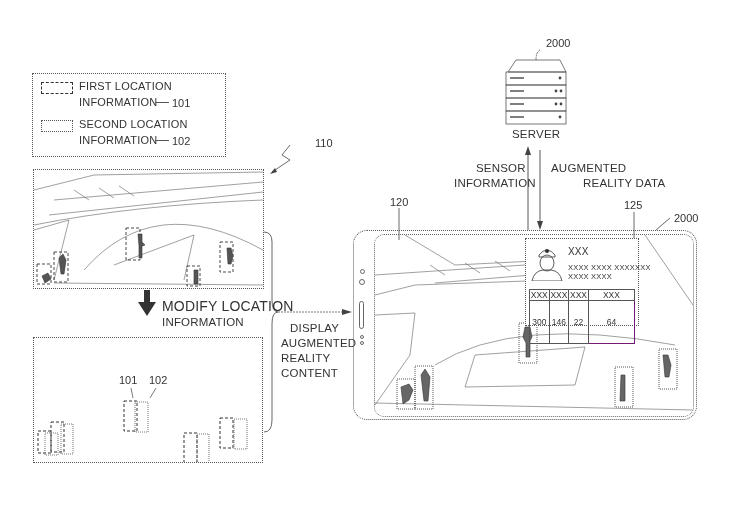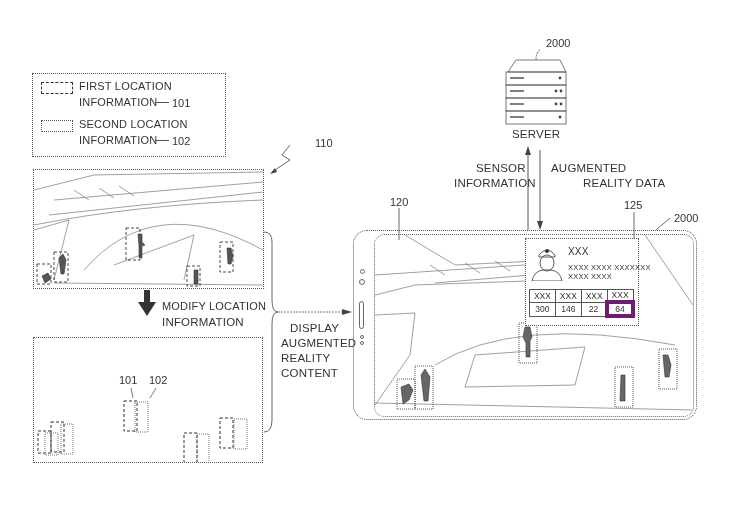--- a/index.html
+++ b/index.html
@@ -82,21 +82,21 @@
     <g fill="#555" stroke="#333" stroke-width="0.6">
       <path d="M104,64 l4,0 l0,8 l3,3 l-3,1 l0,12 l-3,0 l0,-12 z"></path>
       <path d="M25,88 l4,-4 l3,6 l-2,14 l-3,0 z"></path>
       <path d="M8,106 l6,-3 l3,6 l-6,4 z"></path>
       <path d="M160,100 l4,0 l0,14 l-4,0 z"></path>
       <path d="M193,78 l4,0 l2,8 l-2,8 l-3,0 z"></path>
     </g>
   </svg>
 </div>
 
-<div class="abs txt" style="left:162px; top:300px; font-size:11px;">MODIFY LOCATION</div>
+<div class="abs txt" style="left:162px; top:300px; font-size:14px;">MODIFY LOCATION</div>
 <div class="abs txt" style="left:162px; top:316px; font-size:11.5px;">INFORMATION</div>
 
 <div class="abs box" style="left:33px; top:337px; width:228px; height:124px;">
   <div class="abs ref" style="left:85px; top:36px;">101</div>
   <div class="abs ref" style="left:115px; top:36px;">102</div>
   <svg width="228" height="124">
     <line x1="97" y1="50" x2="99" y2="60" stroke="#444" stroke-width="0.7"></line>
     <line x1="122" y1="50" x2="116" y2="60" stroke="#444" stroke-width="0.7"></line>
     <g fill="none" stroke="#333" stroke-width="1" stroke-dasharray="3,2">
       <rect x="90" y="63" width="13" height="30"></rect>
@@ -202,21 +202,21 @@
             <tr>
           <td style="border:1px solid #555; padding:0;">XXX</td>
           <td style="border:1px solid #555; padding:0;">XXX</td>
           <td style="border:1px solid #555; padding:0;">XXX</td>
           <td style="border:1px solid #555; padding:0;">XXX</td>
         </tr>
         <tr>
           <td style="border:1px solid #555; padding:0;">300</td>
           <td style="border:1px solid #555; padding:0;">146</td>
           <td style="border:1px solid #555; padding:0;">22</td>
-          <td style="border:4px solid #701a75; padding:0;">64</td>
+          <td style="border:1px solid #701a75; padding:16px;">64</td>
         </tr>
       </tbody>
         </table>
     </div>
   </div>
 
   <div class="abs" style="left:6px; top:38px; width:3px; height:3px; border:1px solid #666; border-radius:50%;"></div>
   <div class="abs" style="left:5px; top:48px; width:4px; height:4px; border:1px solid #666; border-radius:50%;"></div>
   <div class="abs" style="left:5px; top:70px; width:3px; height:26px; border:1px solid #666; border-radius:3px;"></div>
   <div class="abs" style="left:6px; top:104px; width:2px; height:2px; border:1px solid #666; border-radius:50%;"></div>

